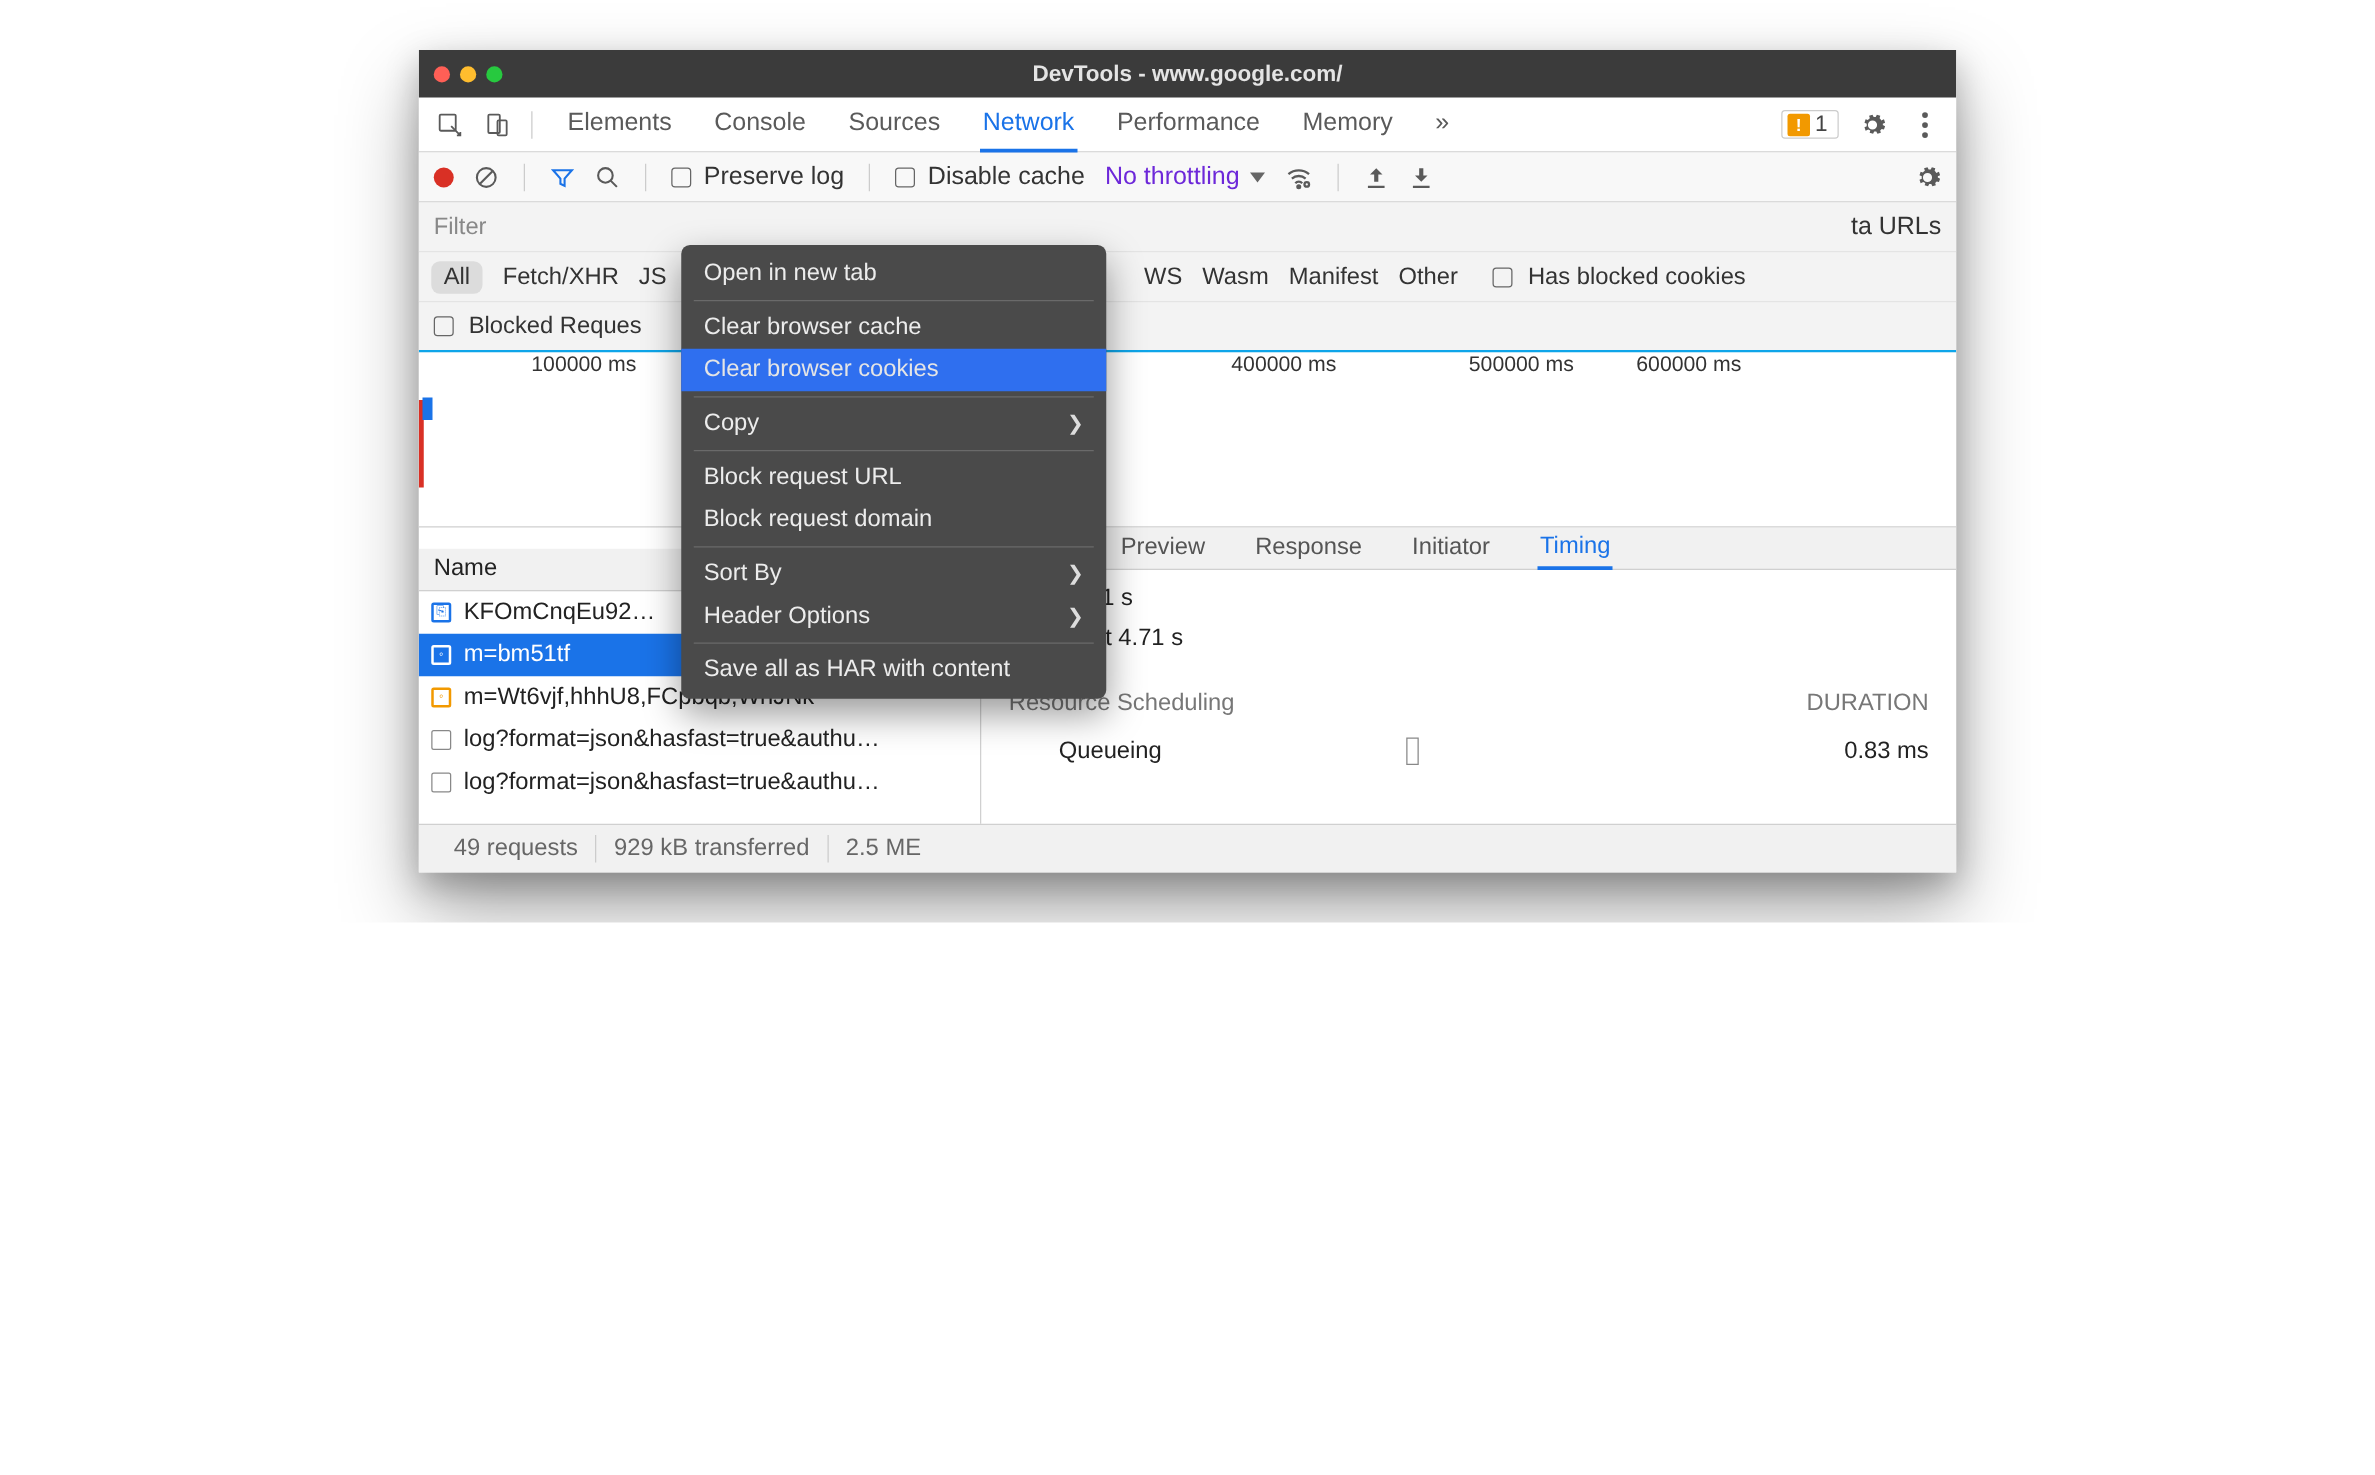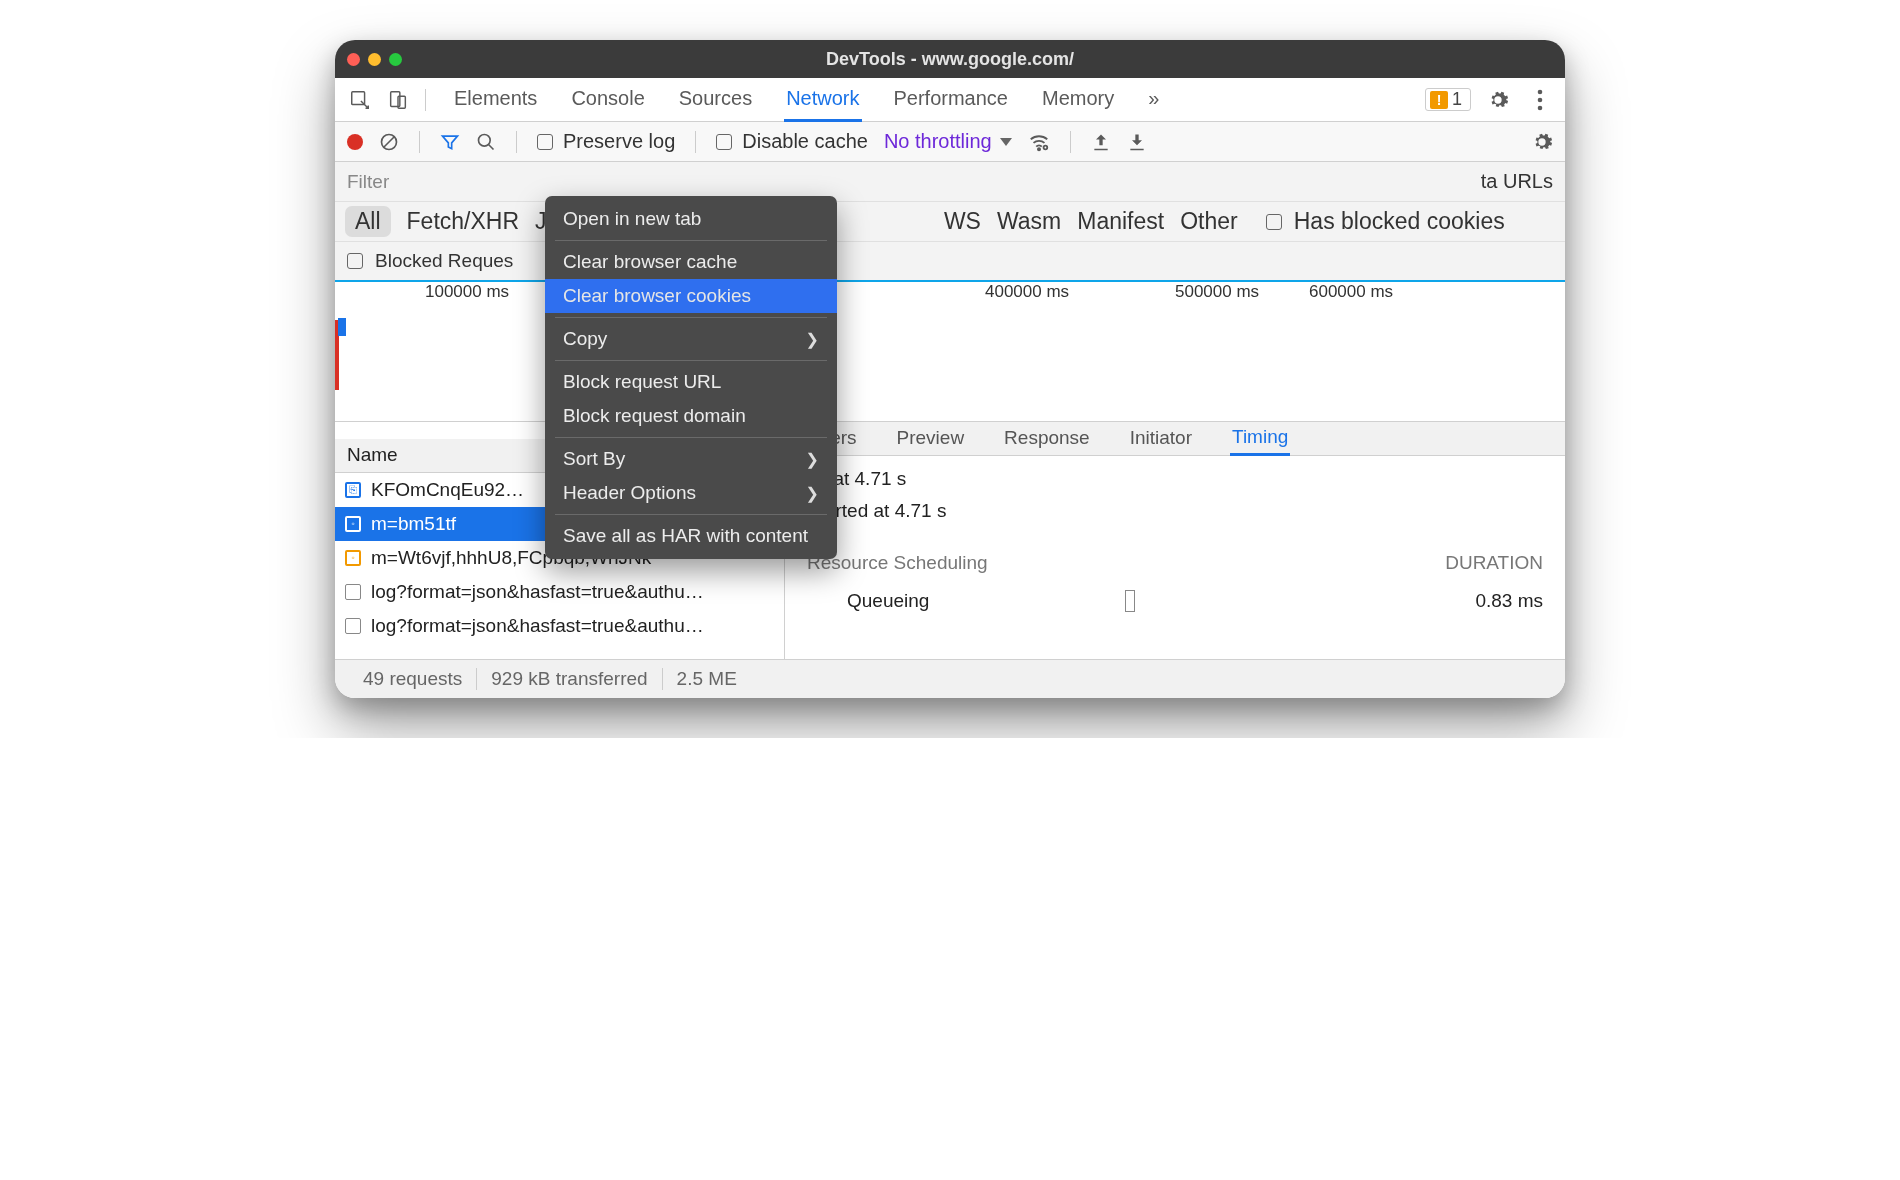--- a/index.html
+++ b/index.html
@@ -6,21 +6,21 @@
   body {
     font-family: -apple-system, BlinkMacSystemFont, "Segoe UI", Helvetica, Arial, sans-serif;
     background: #fff;
     display: flex;
     justify-content: center;
     align-items: flex-start;
     padding: 40px;
   }
   .window {
     width: 1230px;
-    border-radius: 20px;
+    border-radius: 0;
     box-shadow: 0 30px 60px rgba(0,0,0,0.35), 0 10px 25px rgba(0,0,0,0.25);
     overflow: hidden;
     background: #fff;
     position: relative;
     font-size: 20px;
   }
   
   .titlebar {
     background: #3b3b3b;
     height: 38px;
@@ -91,21 +91,21 @@
   .spacer { flex: 1; }
   
   .filter-bar {
     display:flex;align-items:center;height:40px;border-bottom:1px solid #e0e0e0;
     padding:0 12px; gap:33px; background:#f3f3f3;color:#333;justify-content:center;
   }
   .filter-input { color:#888;font-size:19px;}
   
   .type-row {
     display:flex;align-items:center;height:40px;padding:0 10px;gap:16px;
-    border-bottom:1px solid #e0e0e0;background:#f3f3f3;color:#333;font-size:23px;
+    border-bottom:1px solid #e0e0e0;background:#f3f3f3;color:#333;font-size:19px;
   }
   .pill.active { background:#dcdcdc;border-radius:7px;padding:2px 10px;}
   .type-row .chk-wrap, .filter-row2 .chk-wrap { display:flex;align-items:center;gap:8px;margin-left:12px;}
   
   .filter-row2 {
     display:flex;align-items:center;height:40px;padding:0 12px;gap:8px;
     border-bottom:2px solid #0ea5e9;background:#f3f3f3;color:#333;font-size:19px;
   }
   
   .waterfall {
@@ -146,21 +146,21 @@
   .status-bar {
     height:38px;background:#f1f1f1;display:flex;align-items:center;
     gap:0;color:#666;font-size:19px;padding:0 14px;
   }
   .status-bar .seg { padding:0 14px;}
   .status-bar .vsep { width:1px;height:22px;background:#ccc;}
   
   .ctx {
     position:absolute;
     left:210px; top:156px;
-    width:292px;
+    width:340px;
     background:#4a4a4a;
     border-radius:7px;
     padding:6px 0;
     box-shadow:0 12px 30px rgba(0,0,0,0.4);
     color:#ececec;
     font-size:19px;
     z-index:50;
   }
   .ctx .it {
     height:34px; display:flex;align-items:center;justify-content:space-between;

